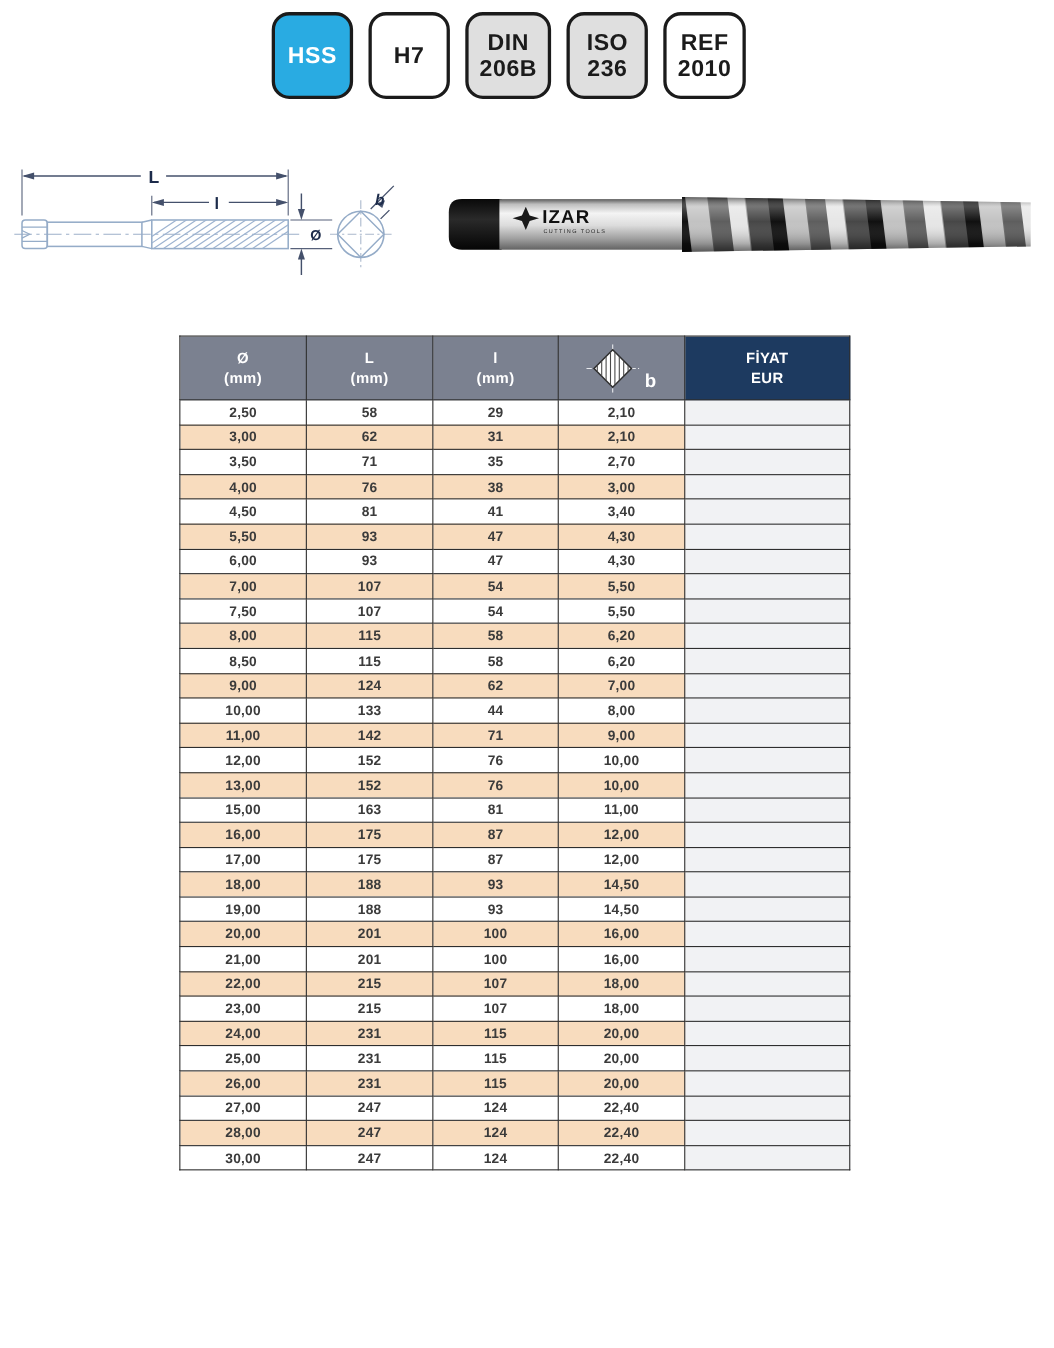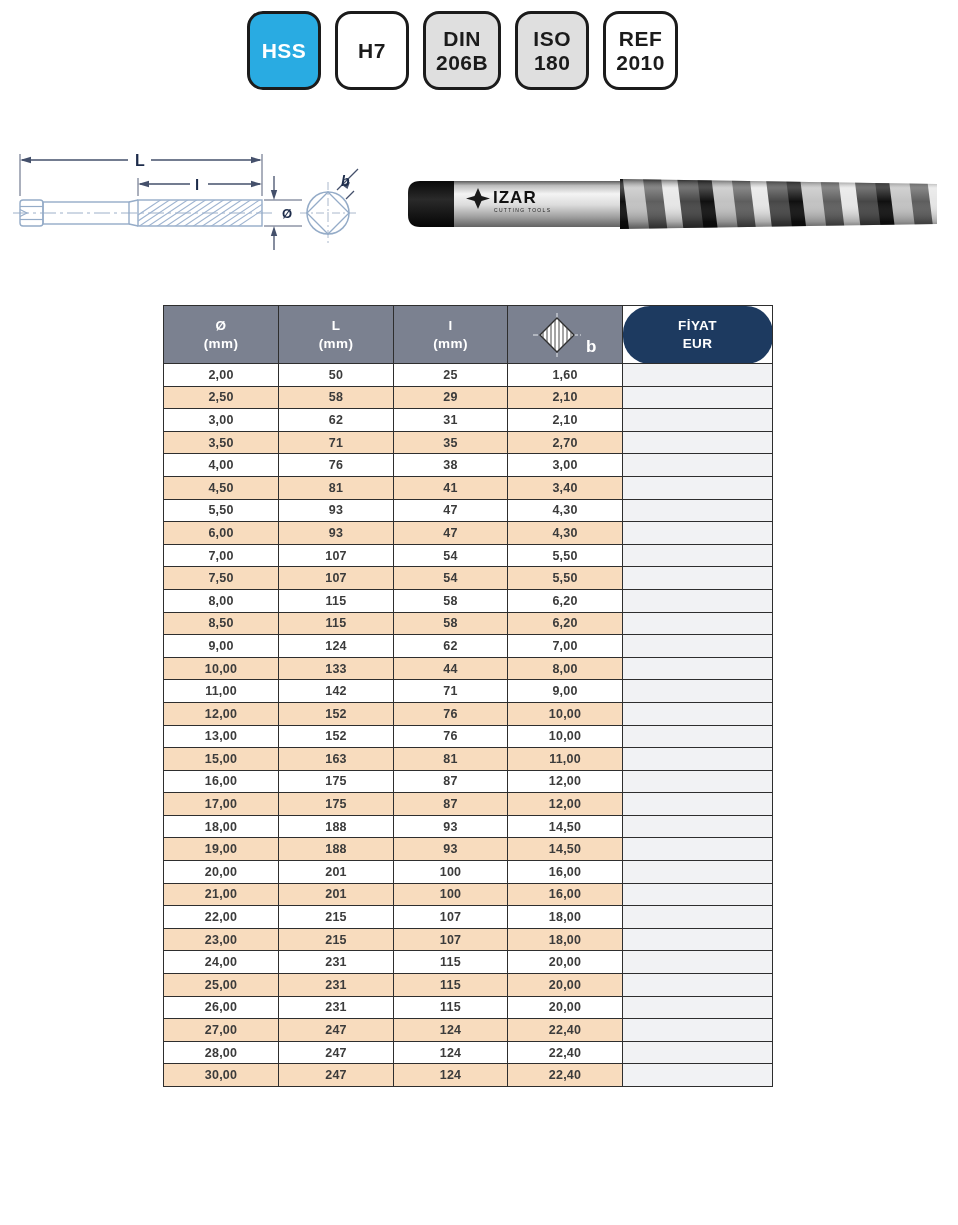--- a/index.html
+++ b/index.html
@@ -24,21 +24,21 @@
   .product-photo { position:absolute; left:398px; top:152px; }
 
   
   .spec-table-wrap { position:absolute; left:163px; top:305px; }
   table { border-collapse:collapse; table-layout:fixed; width:609px; }
   th, td { border:1.5px solid #2e2e2e; text-align:center; vertical-align:middle; }
   thead th {
     height:58px; background:#7b8190; color:#fff; font-size:13.5px; font-weight:bold;
     line-height:1.3; letter-spacing:0.4px;
   }
-  thead th.price-head { background:#1d3a60;border-radius:27px; }
+  thead th.price-head { background:#1d3a60; }
   thead th .hl { display:block; }
   th.b-col .b-wrap { display:flex; align-items:flex-end; justify-content:center; gap:1px; }
   th.b-col .b-letter { font-size:17px; font-weight:bold; color:#fff; transform:translateY(2px); }
   tbody td {
     height:22.6px; font-size:12.5px; font-weight:bold; color:#3b3b3b;
     background:#fff; letter-spacing:0.2px;
   }
   tbody tr:nth-child(even) td { background:#f8dcbe; }
   tbody td.price { background:#f1f2f4 !important; }
 </style>
@@ -55,21 +55,21 @@
     <div class="badge">
       <span>H7</span>
 
     </div>
     <div class="badge badge-gray">
       <span>DIN</span>
       <span>206B</span>
     </div>
     <div class="badge badge-gray">
       <span>ISO</span>
-      <span>180</span>
+      <span>236</span>
     </div>
     <div class="badge">
       <span>REF</span>
       <span>2010</span>
     </div>
   </div>
 
   <svg class="tech-drawing" width="352" height="112" viewBox="0 0 352 112">
     <defs>
       <clipPath id="fluteClip">
@@ -234,27 +234,20 @@
             </div>
           </th>
           <th class="price-head">
             <span class="hl">FİYAT</span>
             <span class="hl">EUR</span>
           </th>
         </tr>
       </thead>
       <tbody>
           <tr>
-            <td>2,00</td>
-            <td>50</td>
-            <td>25</td>
-            <td>1,60</td>
-            <td class="price"></td>
-          </tr>
-          <tr>
             <td>2,50</td>
             <td>58</td>
             <td>29</td>
             <td>2,10</td>
             <td class="price"></td>
           </tr>
           <tr>
             <td>3,00</td>
             <td>62</td>
             <td>31</td>

